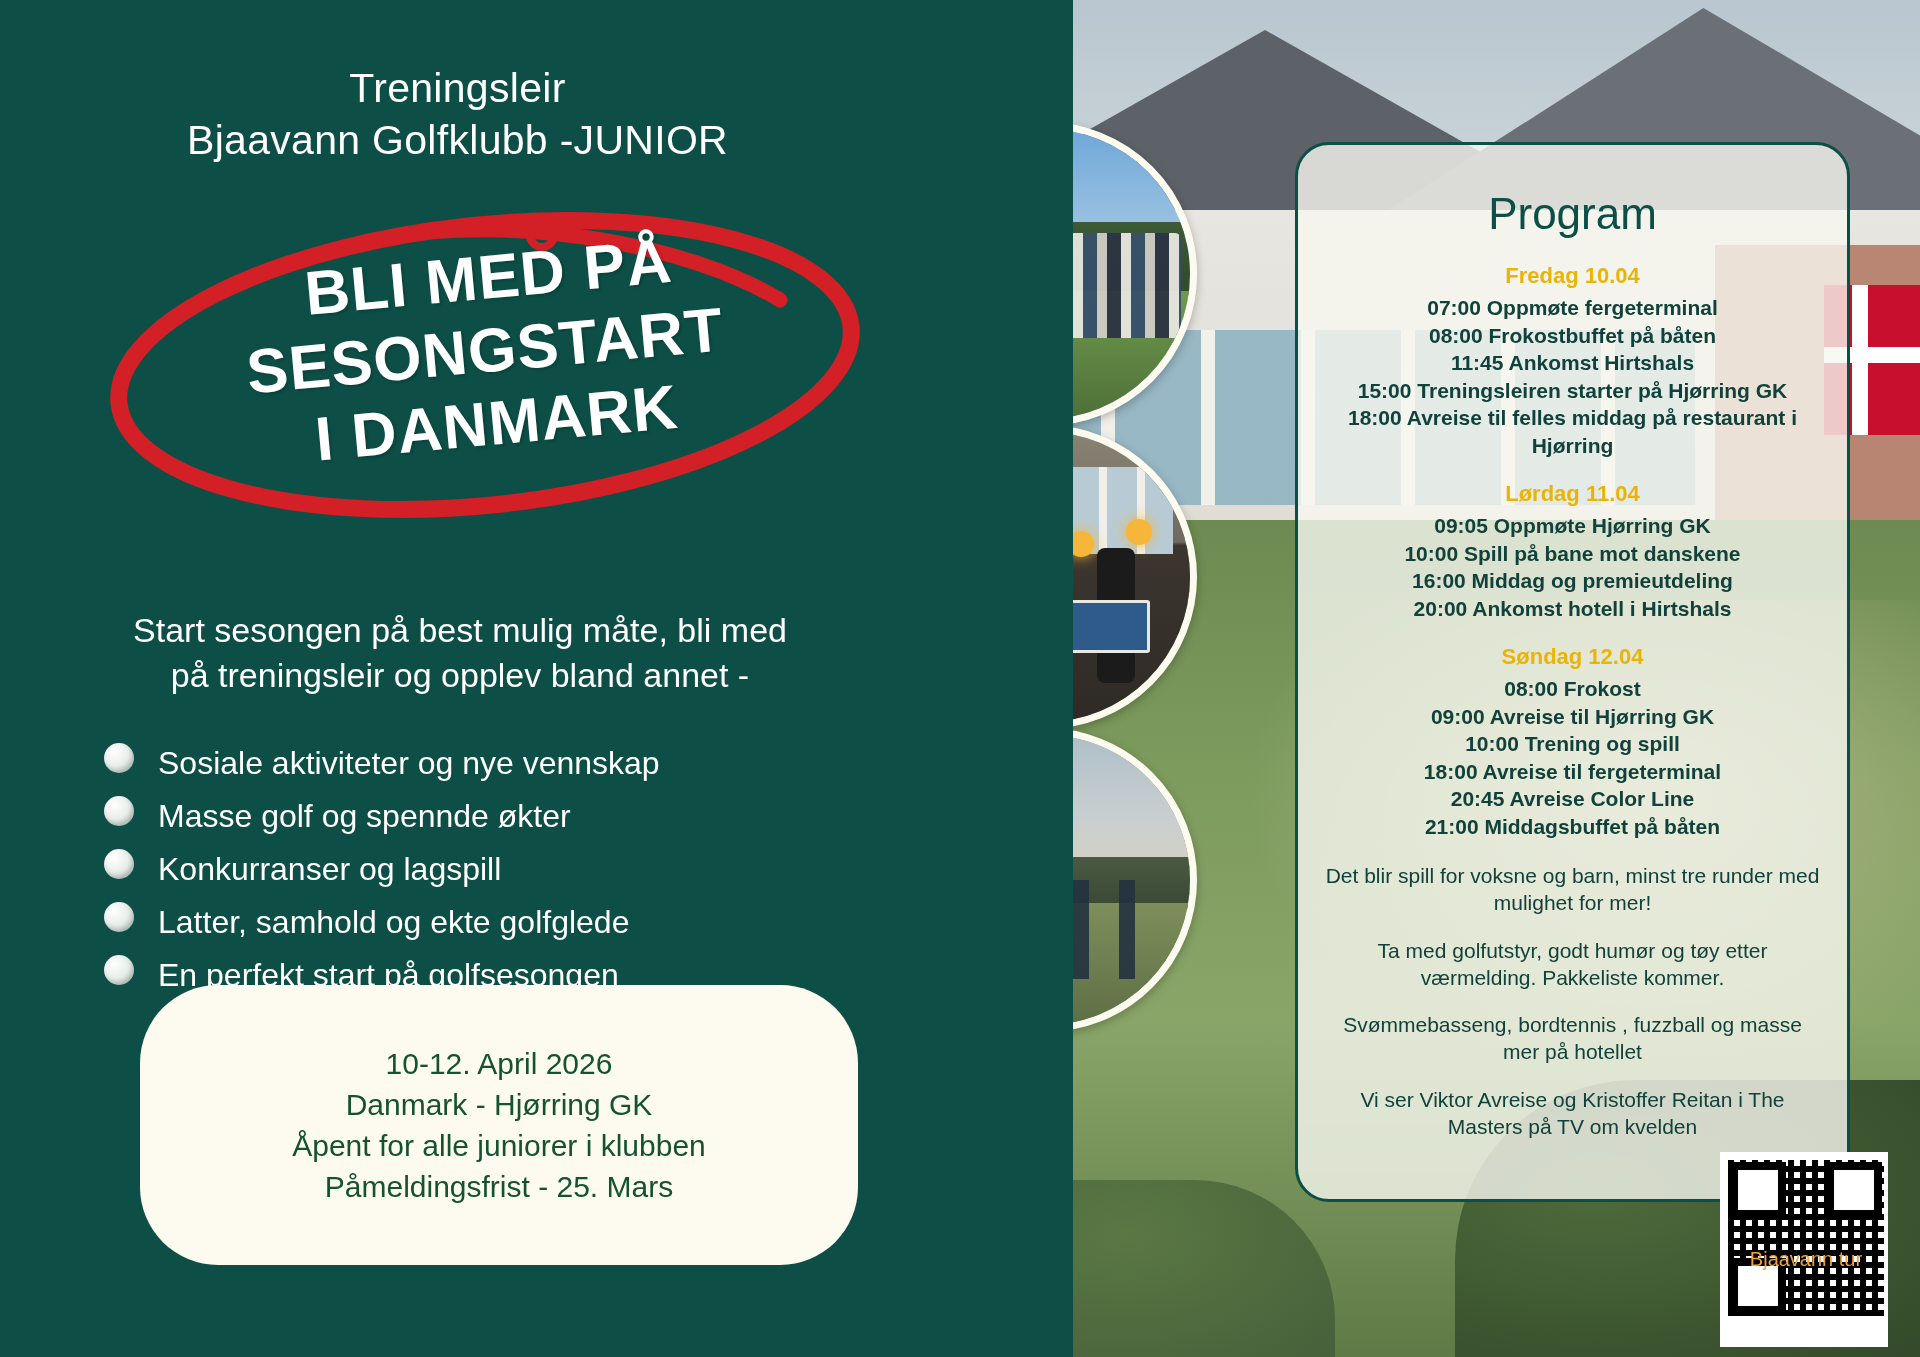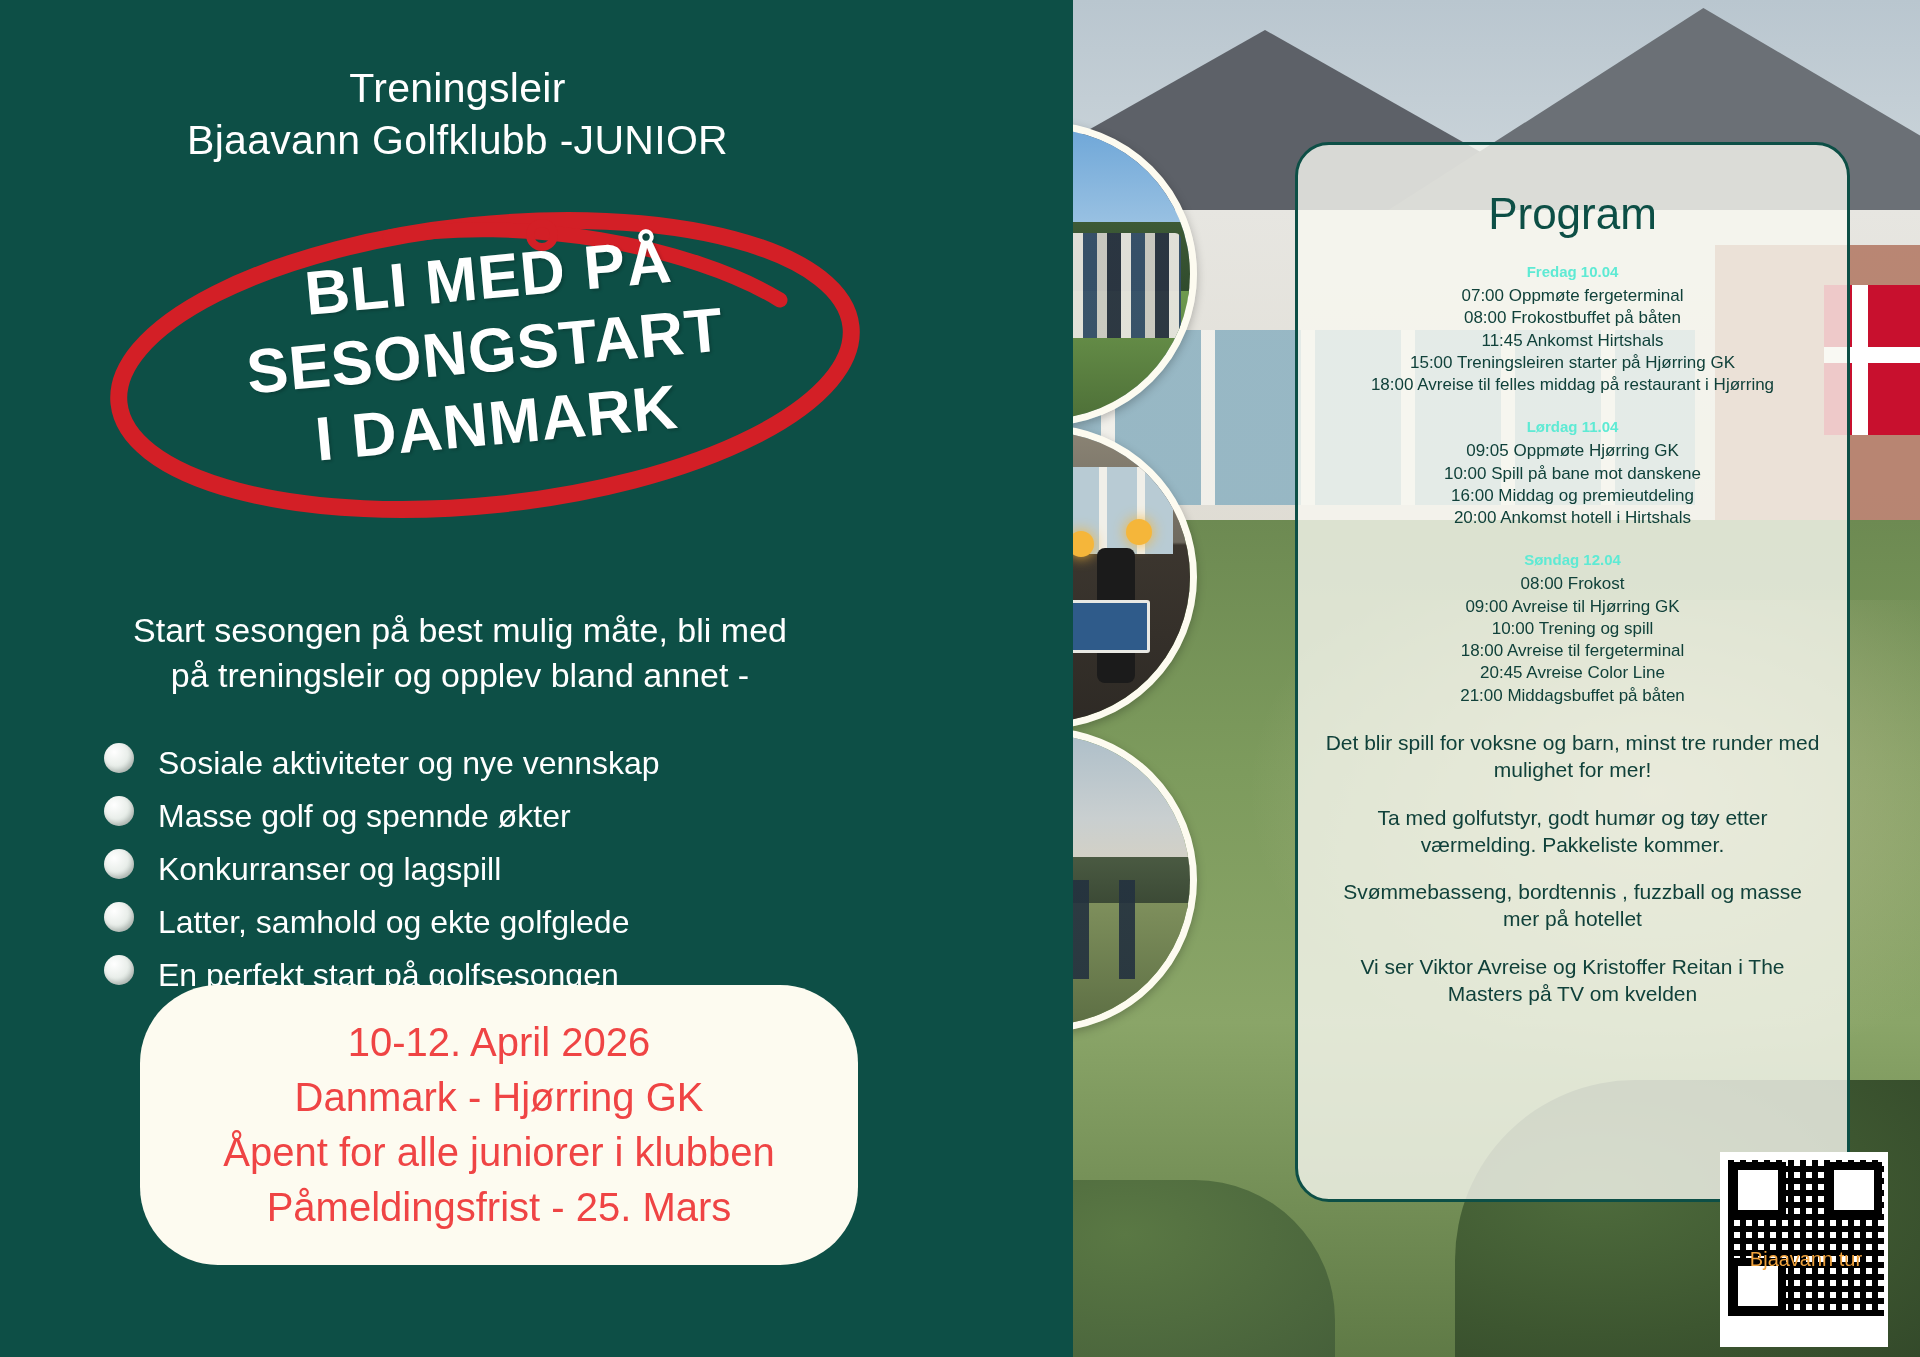--- a/index.html
+++ b/index.html
@@ -119,22 +119,22 @@
     width: 718px;
     height: 280px;
     background: #fdfbf0;
     border-radius: 78px;
     display: flex;
     align-items: center;
     justify-content: center;
   }
   .info-card .lines {
     text-align: center;
-    color: #ef4444;
-    font-size: 40px;
+    color: #14532d;
+    font-size: 30px;
     line-height: 1.37;
   }
 
   
   .photo-area {
     position: absolute;
     left: 915px;
     top: 0;
     width: 1005px;
     height: 1357px;
@@ -276,29 +276,30 @@
   }
   .program-title {
     text-align: center;
     font-size: 44px;
     color: #0d4f46;
     margin: 20px 0 24px 0;
     font-weight: 400;
   }
   .day-block { text-align: center; margin-bottom: 22px; }
   .day-title {
-    font-size: 15px;
+    font-size: 22px;
     font-weight: bold;
-    color: #5eead4;
+    color: #eab308;
     margin-bottom: 5px;
   }
   .day-item {
-    font-size: 17px;
+    font-size: 21px;
     line-height: 1.31;
     color: #10413a;
+    font-weight: bold;
   }
   .note {
     text-align: center;
     font-size: 21px;
     line-height: 1.3;
     color: #10413a;
     margin-bottom: 20px;
   }
 
   

